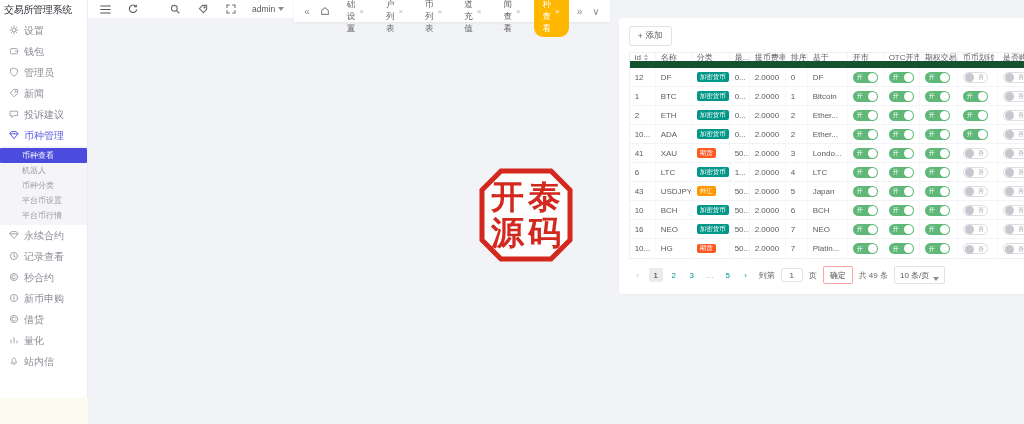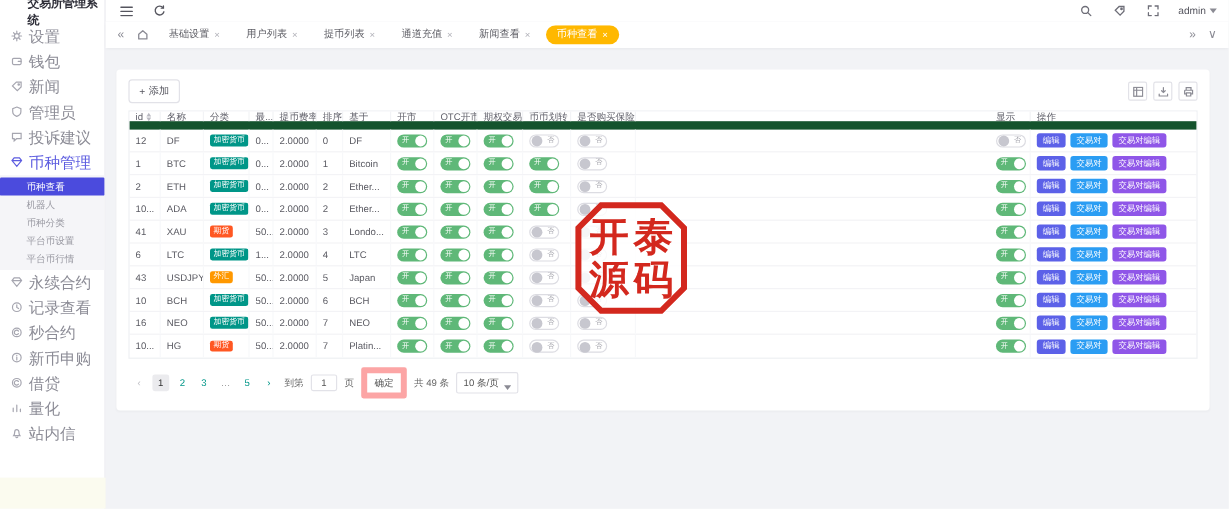--- a/index.html
+++ b/index.html
@@ -2,31 +2,31 @@
 <html><head>
 <meta charset="utf-8">
 <style>
   *{box-sizing:border-box;margin:0;padding:0}
   html,body{width:1024px;height:424px;overflow:hidden}
   body{font-family:"Liberation Sans","DejaVu Sans",sans-serif;background:#f2f3f6;position:relative;font-size:9px;color:#55555e}
   .app{display:flex;width:1024px;height:424px}
 
   
   .sidebar{width:88px;background:#fff;border-right:1px solid #ececf1;flex-shrink:0;position:relative}
-  .logo{height:20px;display:flex;align-items:center;padding-left:23px;font-size:10px;font-weight:bold;color:#2e2e38;letter-spacing:-.3px}
-  .nav-item{height:21px;display:flex;align-items:center;gap:5px;padding-left:9px;color:#8c8c96;font-size:13px;cursor:pointer;white-space:nowrap}
+  .logo{height:20px;display:flex;align-items:center;padding-left:4px;font-size:10px;font-weight:normal;color:#2e2e38;letter-spacing:-.3px}
+  .nav-item{height:21px;display:flex;align-items:center;gap:5px;padding-left:9px;color:#8c8c96;font-size:10px;cursor:pointer;white-space:nowrap}
   .nav-item svg{flex-shrink:0}
   .nav-item.purple{color:#5c5ce0}
   .submenu{background:#f5f5f8;padding:2px 0}
   .sub-item{height:15px;display:flex;align-items:center;padding-left:22px;font-size:8px;color:#9a9aa3;cursor:pointer}
   .sub-item.selected{background:#4b4bdd;color:#fff;border-radius:1px}
   .side-glow{position:absolute;bottom:0;left:0;width:88px;height:26px;background:#fbfbef}
 
   
-  .main{flex:1;display:flex;flex-direction:column;min-width:0}
+  .main{flex:1;display:flex;min-width:0}
   .topbar1{height:18px;background:#fff;display:flex;align-items:center;padding:0 10px;gap:14px}
   .tb-spacer{flex:1}
   .tb-ic{display:inline-flex;align-items:center;justify-content:center;width:14px;height:14px;cursor:pointer}
   .admin{display:flex;align-items:center;gap:3px;font-size:8.5px;color:#55555e;cursor:pointer}
   .caret{width:0;height:0;border-left:3px solid transparent;border-right:3px solid transparent;border-top:4px solid #8b8b94;display:inline-block}
   .topbar2{height:22px;background:#fff;display:flex;align-items:center;padding:0 8px;box-shadow:0 1px 3px rgba(0,0,0,.06);position:relative;z-index:2;gap:6px}
   .chev{color:#8b8b94;font-size:10px;cursor:pointer;padding:0 2px}
   .tabs{display:flex;align-items:center;gap:4px;flex:1;overflow:hidden}
   .tab{display:flex;align-items:center;gap:4px;padding:2px 9px;font-size:8.5px;color:#5f5f66;cursor:pointer;border-radius:9px}
   .tab .x{color:#b3b3ba;font-size:8px}
@@ -81,21 +81,21 @@
   
   .pager{display:flex;align-items:center;gap:4px;padding:7px 2px 2px;font-size:8px;color:#666}
   .pg{min-width:14px;height:14px;display:inline-flex;align-items:center;justify-content:center;padding:0 3px;cursor:pointer;border-radius:2px}
   .pg.arrp{color:#c0c0c6}
   .pg.arrn{color:#009688}
   .pg.cur{background:#ebebee;color:#333}
   .pg.num{color:#009688}
   .pg.dots{color:#999;cursor:default}
   .pg-text{color:#666;padding:0 2px}
   .pg-input{width:22px;height:14px;border:1px solid #e2e2e8;border-radius:2px;text-align:center;font-size:8px;color:#555;font-family:inherit}
-  .pg-btn{border:5px solid #fca5a5;border-radius:2px;padding:2.5px 6px;cursor:pointer;background:#fff;color:#555}
+  .pg-btn{border:1px solid #fca5a5;border-radius:2px;padding:2.5px 6px;cursor:pointer;background:#fff;color:#555}
   .pg-select{border:1px solid #e2e2e8;border-radius:2px;padding:2.5px 5px;display:inline-flex;align-items:flex-end;gap:4px;cursor:pointer;background:#fff;color:#555}
 
   
   .stamp{position:absolute;left:478px;top:167px;width:96px;height:96px;z-index:6;pointer-events:none}
   .stamp svg{position:absolute;inset:0}
   .stamp .chars{position:absolute;inset:0;display:flex;flex-direction:column;align-items:center;justify-content:center;font-family:"DejaVu Serif","Liberation Serif",serif;font-weight:bold;color:#d3281e;font-size:33px;line-height:36px;letter-spacing:4px;text-indent:4px}
 </style>
 <style>.switch.on::before{content:"开"}.switch.off::before{content:"否"}</style></head>
 <body>
 
@@ -113,30 +113,30 @@
     </div>
     <div class="nav-item">
       <span><svg width="10" height="10" viewBox="0 0 10 10" fill="none" stroke="#a6a6b0" stroke-width="1" stroke-linecap="round">
             <rect x="1.4" y="2.6" width="7.2" height="5.2" rx="1"></rect>
             <path d="M6.2 5.2h2.4"></path>
           </svg></span>
       <span>钱包</span>
     </div>
     <div class="nav-item">
       <span><svg width="10" height="10" viewBox="0 0 10 10" fill="none" stroke="#a6a6b0" stroke-width="1" stroke-linecap="round">
+            <path d="M5 1.2l3.4 1.3v2.6c0 1.9-1.5 3.2-3.4 3.9-1.9-.7-3.4-2-3.4-3.9V2.5z"></path>
+          </svg></span>
+      <span>管理员</span>
+    </div>
+    <div class="nav-item">
+      <span><svg width="10" height="10" viewBox="0 0 10 10" fill="none" stroke="#a6a6b0" stroke-width="1" stroke-linecap="round">
             <path d="M1.4 4.6L4.6 1.4h4v4L5.4 8.6z"></path>
             <circle cx="6.6" cy="3.4" r=".6"></circle>
           </svg></span>
       <span>新闻</span>
-    </div>
-    <div class="nav-item">
-      <span><svg width="10" height="10" viewBox="0 0 10 10" fill="none" stroke="#a6a6b0" stroke-width="1" stroke-linecap="round">
-            <path d="M5 1.2l3.4 1.3v2.6c0 1.9-1.5 3.2-3.4 3.9-1.9-.7-3.4-2-3.4-3.9V2.5z"></path>
-          </svg></span>
-      <span>管理员</span>
     </div>
     <div class="nav-item">
       <span><svg width="10" height="10" viewBox="0 0 10 10" fill="none" stroke="#a6a6b0" stroke-width="1" stroke-linecap="round">
             <path d="M1.4 2.2h7.2v4.4H4.8L2.8 8.4V6.6H1.4z"></path>
           </svg></span>
       <span>投诉建议</span>
     </div>
     <div class="nav-item purple">
       <span><svg width="10" height="10" viewBox="0 0 10 10" fill="none" stroke="#5c5ce0" stroke-width="1" stroke-linecap="round">
             <path d="M2.8 1.6h4.4L9 3.8 5 8.6 1 3.8zM1 3.8h8"></path>

